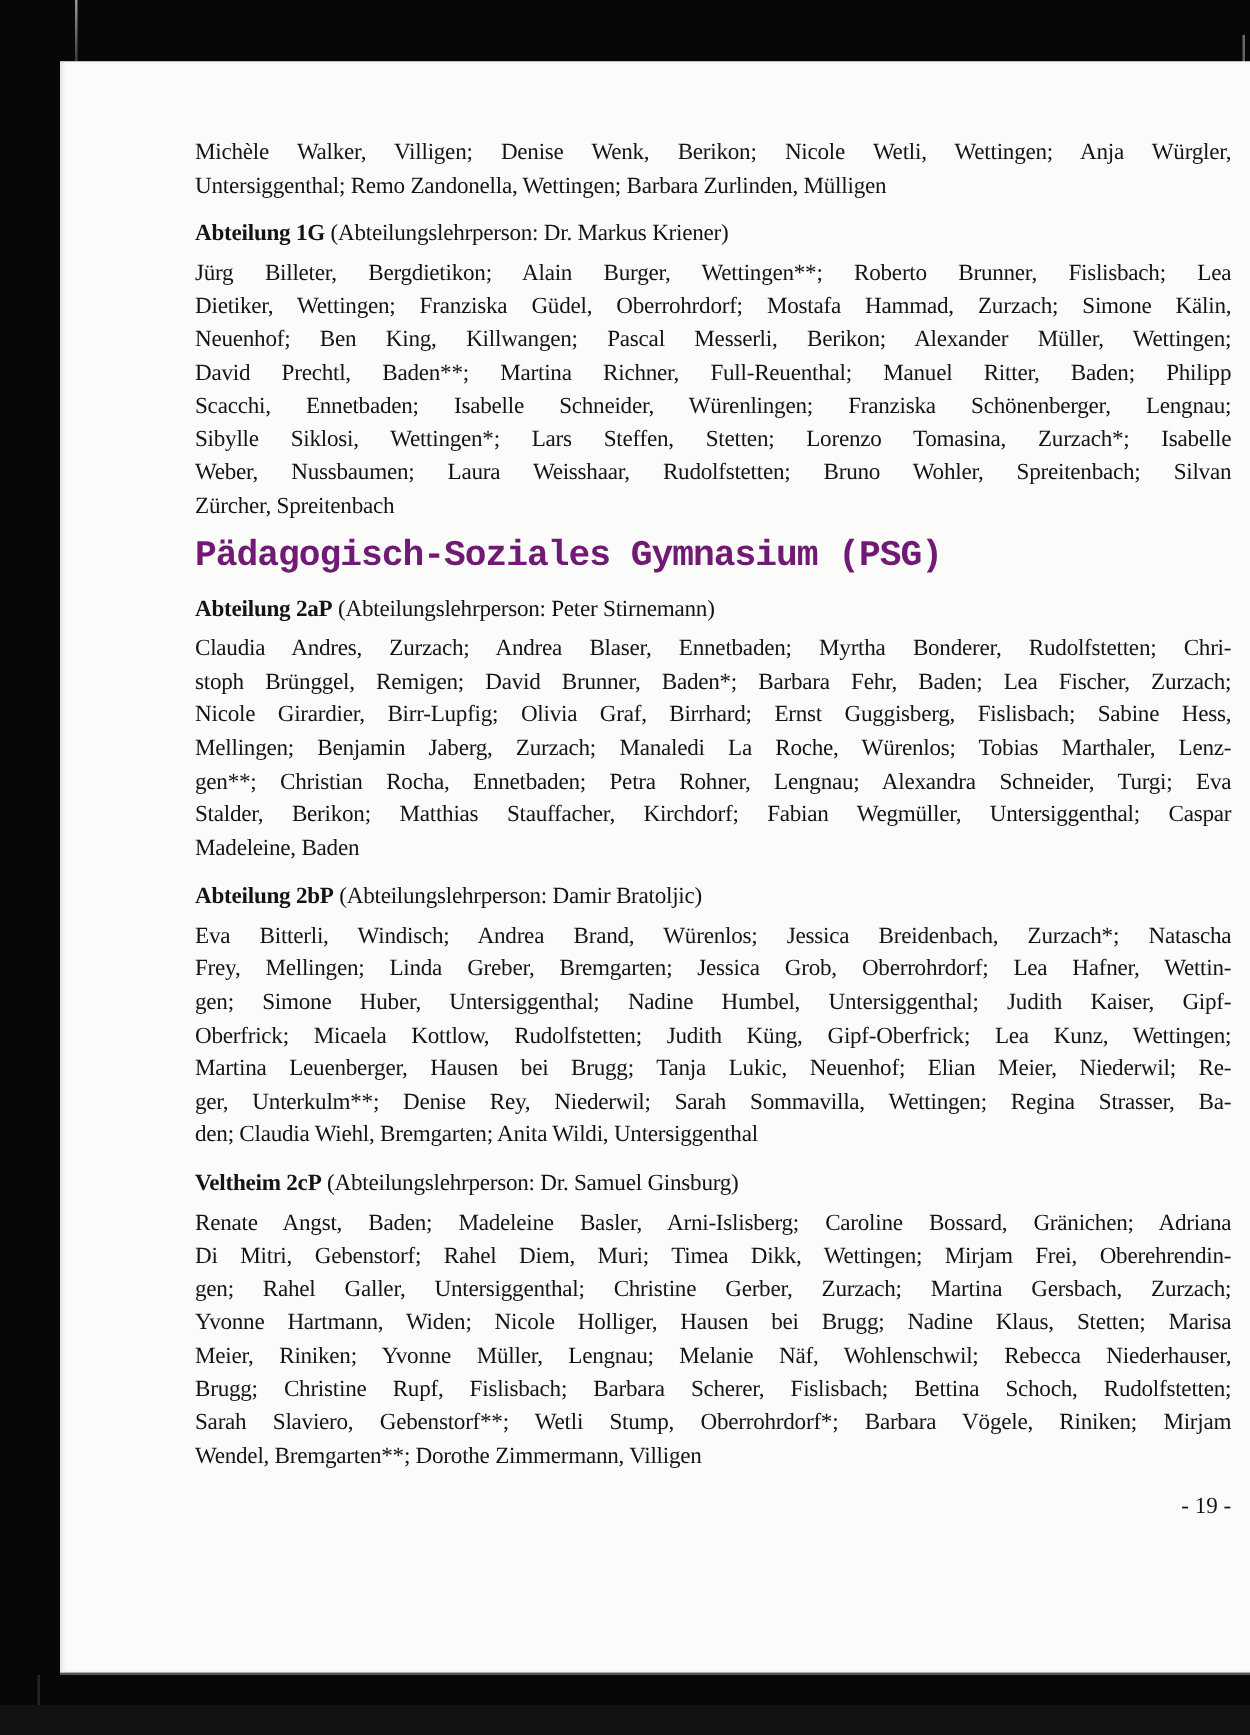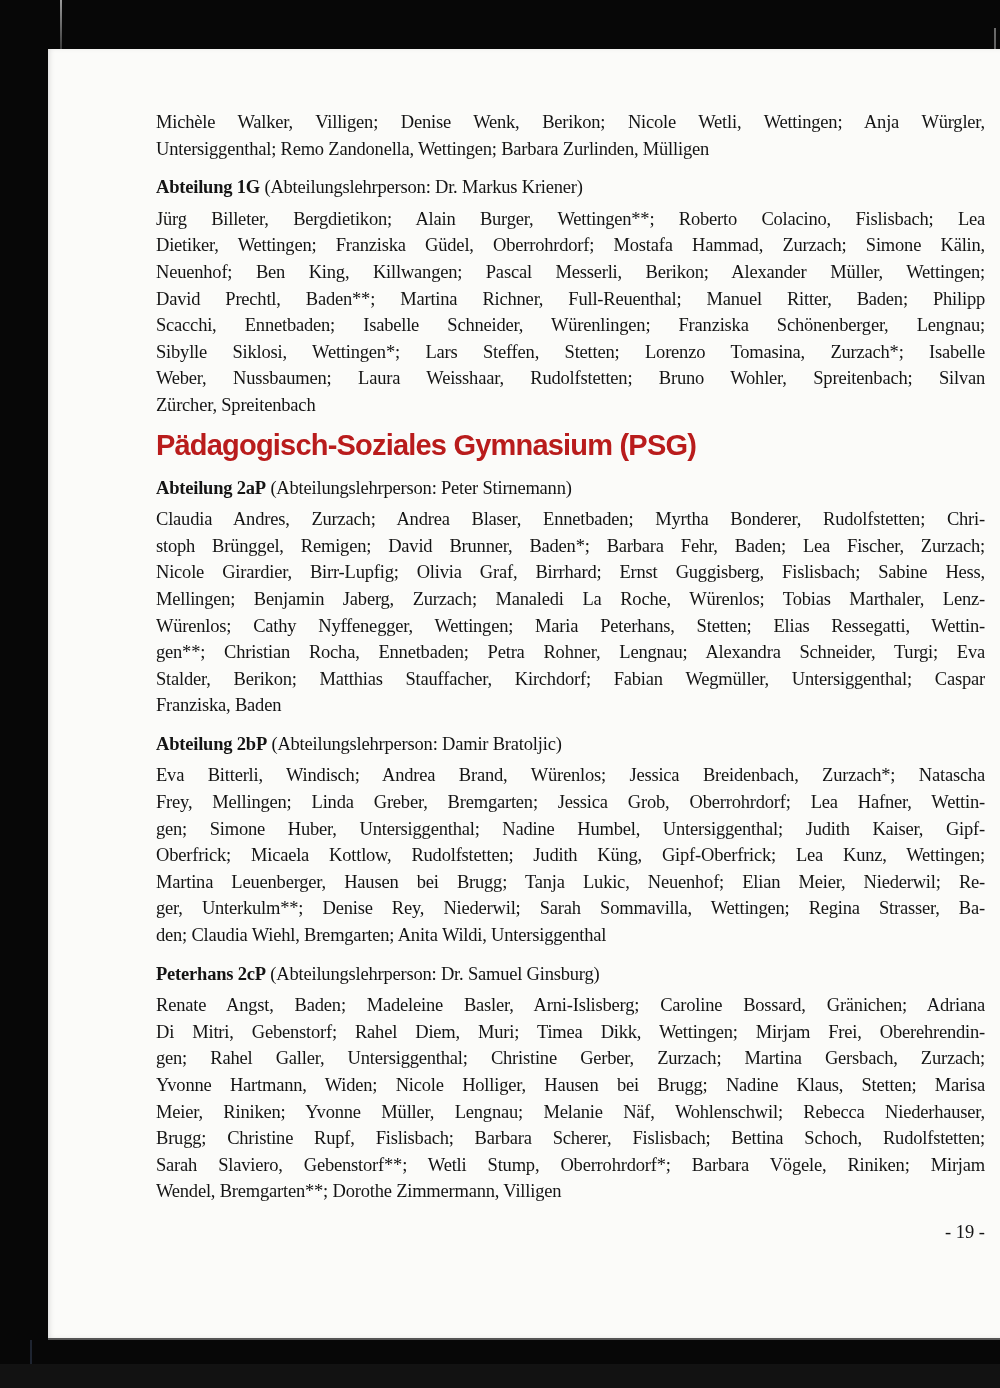--- a/index.html
+++ b/index.html
@@ -56,26 +56,26 @@
     font-size: 18.5px;
     line-height: 26.6px;
     letter-spacing: -0.2px;
     margin: 12px 0 0 0;
   }
   .section-heading .lbl { font-weight: bold; margin-top: 35px; }
 
   .p-after-heading { margin-top: 5px; }
 
   .chapter-heading {
-    font-family: Liberation Sans, sans-serif;
+    font-family: Liberation Mono, monospace;
     font-weight: bold;
     font-size: 29px;
     line-height: 36px;
     letter-spacing: -0.8px;
-    color: #b91c1c;
+    color: #701a75;
     margin: 8px 0 0 0;
   }
 
   .page-number {
     margin-top: 14px;
     font-size: 18.5px;
     line-height: 26px;
     text-align: right;
   }
 </style>
@@ -91,61 +91,60 @@
 
   <div class="para">
       <div class="line">Michèle Walker, Villigen; Denise Wenk, Berikon; Nicole Wetli, Wettingen; Anja Würgler,</div>
       <div class="line">Untersiggenthal; Remo Zandonella, Wettingen; Barbara Zurlinden, Mülligen</div>
     </div>
 
   <div class="section-heading">
     <span class="lbl">Abteilung 1G</span><span> (Abteilungslehrperson: Dr. Markus Kriener)</span>
   </div>
   <div class="para p-after-heading">
-      <div class="line">Jürg Billeter, Bergdietikon; Alain Burger, Wettingen**; Roberto Colacino, Fislisbach; Lea</div>
+      <div class="line">Jürg Billeter, Bergdietikon; Alain Burger, Wettingen**; Roberto Brunner, Fislisbach; Lea</div>
       <div class="line">Dietiker, Wettingen; Franziska Güdel, Oberrohrdorf; Mostafa Hammad, Zurzach; Simone Kälin,</div>
       <div class="line">Neuenhof; Ben King, Killwangen; Pascal Messerli, Berikon; Alexander Müller, Wettingen;</div>
       <div class="line">David Prechtl, Baden**; Martina Richner, Full-Reuenthal; Manuel Ritter, Baden; Philipp</div>
       <div class="line">Scacchi, Ennetbaden; Isabelle Schneider, Würenlingen; Franziska Schönenberger, Lengnau;</div>
       <div class="line">Sibylle Siklosi, Wettingen*; Lars Steffen, Stetten; Lorenzo Tomasina, Zurzach*; Isabelle</div>
       <div class="line">Weber, Nussbaumen; Laura Weisshaar, Rudolfstetten; Bruno Wohler, Spreitenbach; Silvan</div>
       <div class="line">Zürcher, Spreitenbach</div>
     </div>
 
   <div class="chapter-heading">Pädagogisch-Soziales Gymnasium (PSG)</div>
 
   <div class="section-heading">
     <span class="lbl">Abteilung 2aP</span><span> (Abteilungslehrperson: Peter Stirnemann)</span>
   </div>
   <div class="para p-after-heading">
       <div class="line">Claudia Andres, Zurzach; Andrea Blaser, Ennetbaden; Myrtha Bonderer, Rudolfstetten; Chri-</div>
       <div class="line">stoph Brünggel, Remigen; David Brunner, Baden*; Barbara Fehr, Baden; Lea Fischer, Zurzach;</div>
       <div class="line">Nicole Girardier, Birr-Lupfig; Olivia Graf, Birrhard; Ernst Guggisberg, Fislisbach; Sabine Hess,</div>
       <div class="line">Mellingen; Benjamin Jaberg, Zurzach; Manaledi La Roche, Würenlos; Tobias Marthaler, Lenz-</div>
-      <div class="line">Würenlos; Cathy Nyffenegger, Wettingen; Maria Peterhans, Stetten; Elias Ressegatti, Wettin-</div>
       <div class="line">gen**; Christian Rocha, Ennetbaden; Petra Rohner, Lengnau; Alexandra Schneider, Turgi; Eva</div>
       <div class="line">Stalder, Berikon; Matthias Stauffacher, Kirchdorf; Fabian Wegmüller, Untersiggenthal; Caspar</div>
-      <div class="line">Franziska, Baden</div>
+      <div class="line">Madeleine, Baden</div>
     </div>
 
   <div class="section-heading">
     <span class="lbl">Abteilung 2bP</span><span> (Abteilungslehrperson: Damir Bratoljic)</span>
   </div>
   <div class="para p-after-heading">
       <div class="line">Eva Bitterli, Windisch; Andrea Brand, Würenlos; Jessica Breidenbach, Zurzach*; Natascha</div>
       <div class="line">Frey, Mellingen; Linda Greber, Bremgarten; Jessica Grob, Oberrohrdorf; Lea Hafner, Wettin-</div>
       <div class="line">gen; Simone Huber, Untersiggenthal; Nadine Humbel, Untersiggenthal; Judith Kaiser, Gipf-</div>
       <div class="line">Oberfrick; Micaela Kottlow, Rudolfstetten; Judith Küng, Gipf-Oberfrick; Lea Kunz, Wettingen;</div>
       <div class="line">Martina Leuenberger, Hausen bei Brugg; Tanja Lukic, Neuenhof; Elian Meier, Niederwil; Re-</div>
       <div class="line">ger, Unterkulm**; Denise Rey, Niederwil; Sarah Sommavilla, Wettingen; Regina Strasser, Ba-</div>
       <div class="line">den; Claudia Wiehl, Bremgarten; Anita Wildi, Untersiggenthal</div>
     </div>
 
   <div class="section-heading">
-    <span class="lbl">Peterhans 2cP</span><span> (Abteilungslehrperson: Dr. Samuel Ginsburg)</span>
+    <span class="lbl">Veltheim 2cP</span><span> (Abteilungslehrperson: Dr. Samuel Ginsburg)</span>
   </div>
   <div class="para p-after-heading">
       <div class="line">Renate Angst, Baden; Madeleine Basler, Arni-Islisberg; Caroline Bossard, Gränichen; Adriana</div>
       <div class="line">Di Mitri, Gebenstorf; Rahel Diem, Muri; Timea Dikk, Wettingen; Mirjam Frei, Oberehrendin-</div>
       <div class="line">gen; Rahel Galler, Untersiggenthal; Christine Gerber, Zurzach; Martina Gersbach, Zurzach;</div>
       <div class="line">Yvonne Hartmann, Widen; Nicole Holliger, Hausen bei Brugg; Nadine Klaus, Stetten; Marisa</div>
       <div class="line">Meier, Riniken; Yvonne Müller, Lengnau; Melanie Näf, Wohlenschwil; Rebecca Niederhauser,</div>
       <div class="line">Brugg; Christine Rupf, Fislisbach; Barbara Scherer, Fislisbach; Bettina Schoch, Rudolfstetten;</div>
       <div class="line">Sarah Slaviero, Gebenstorf**; Wetli Stump, Oberrohrdorf*; Barbara Vögele, Riniken; Mirjam</div>
       <div class="line">Wendel, Bremgarten**; Dorothe Zimmermann, Villigen</div>

